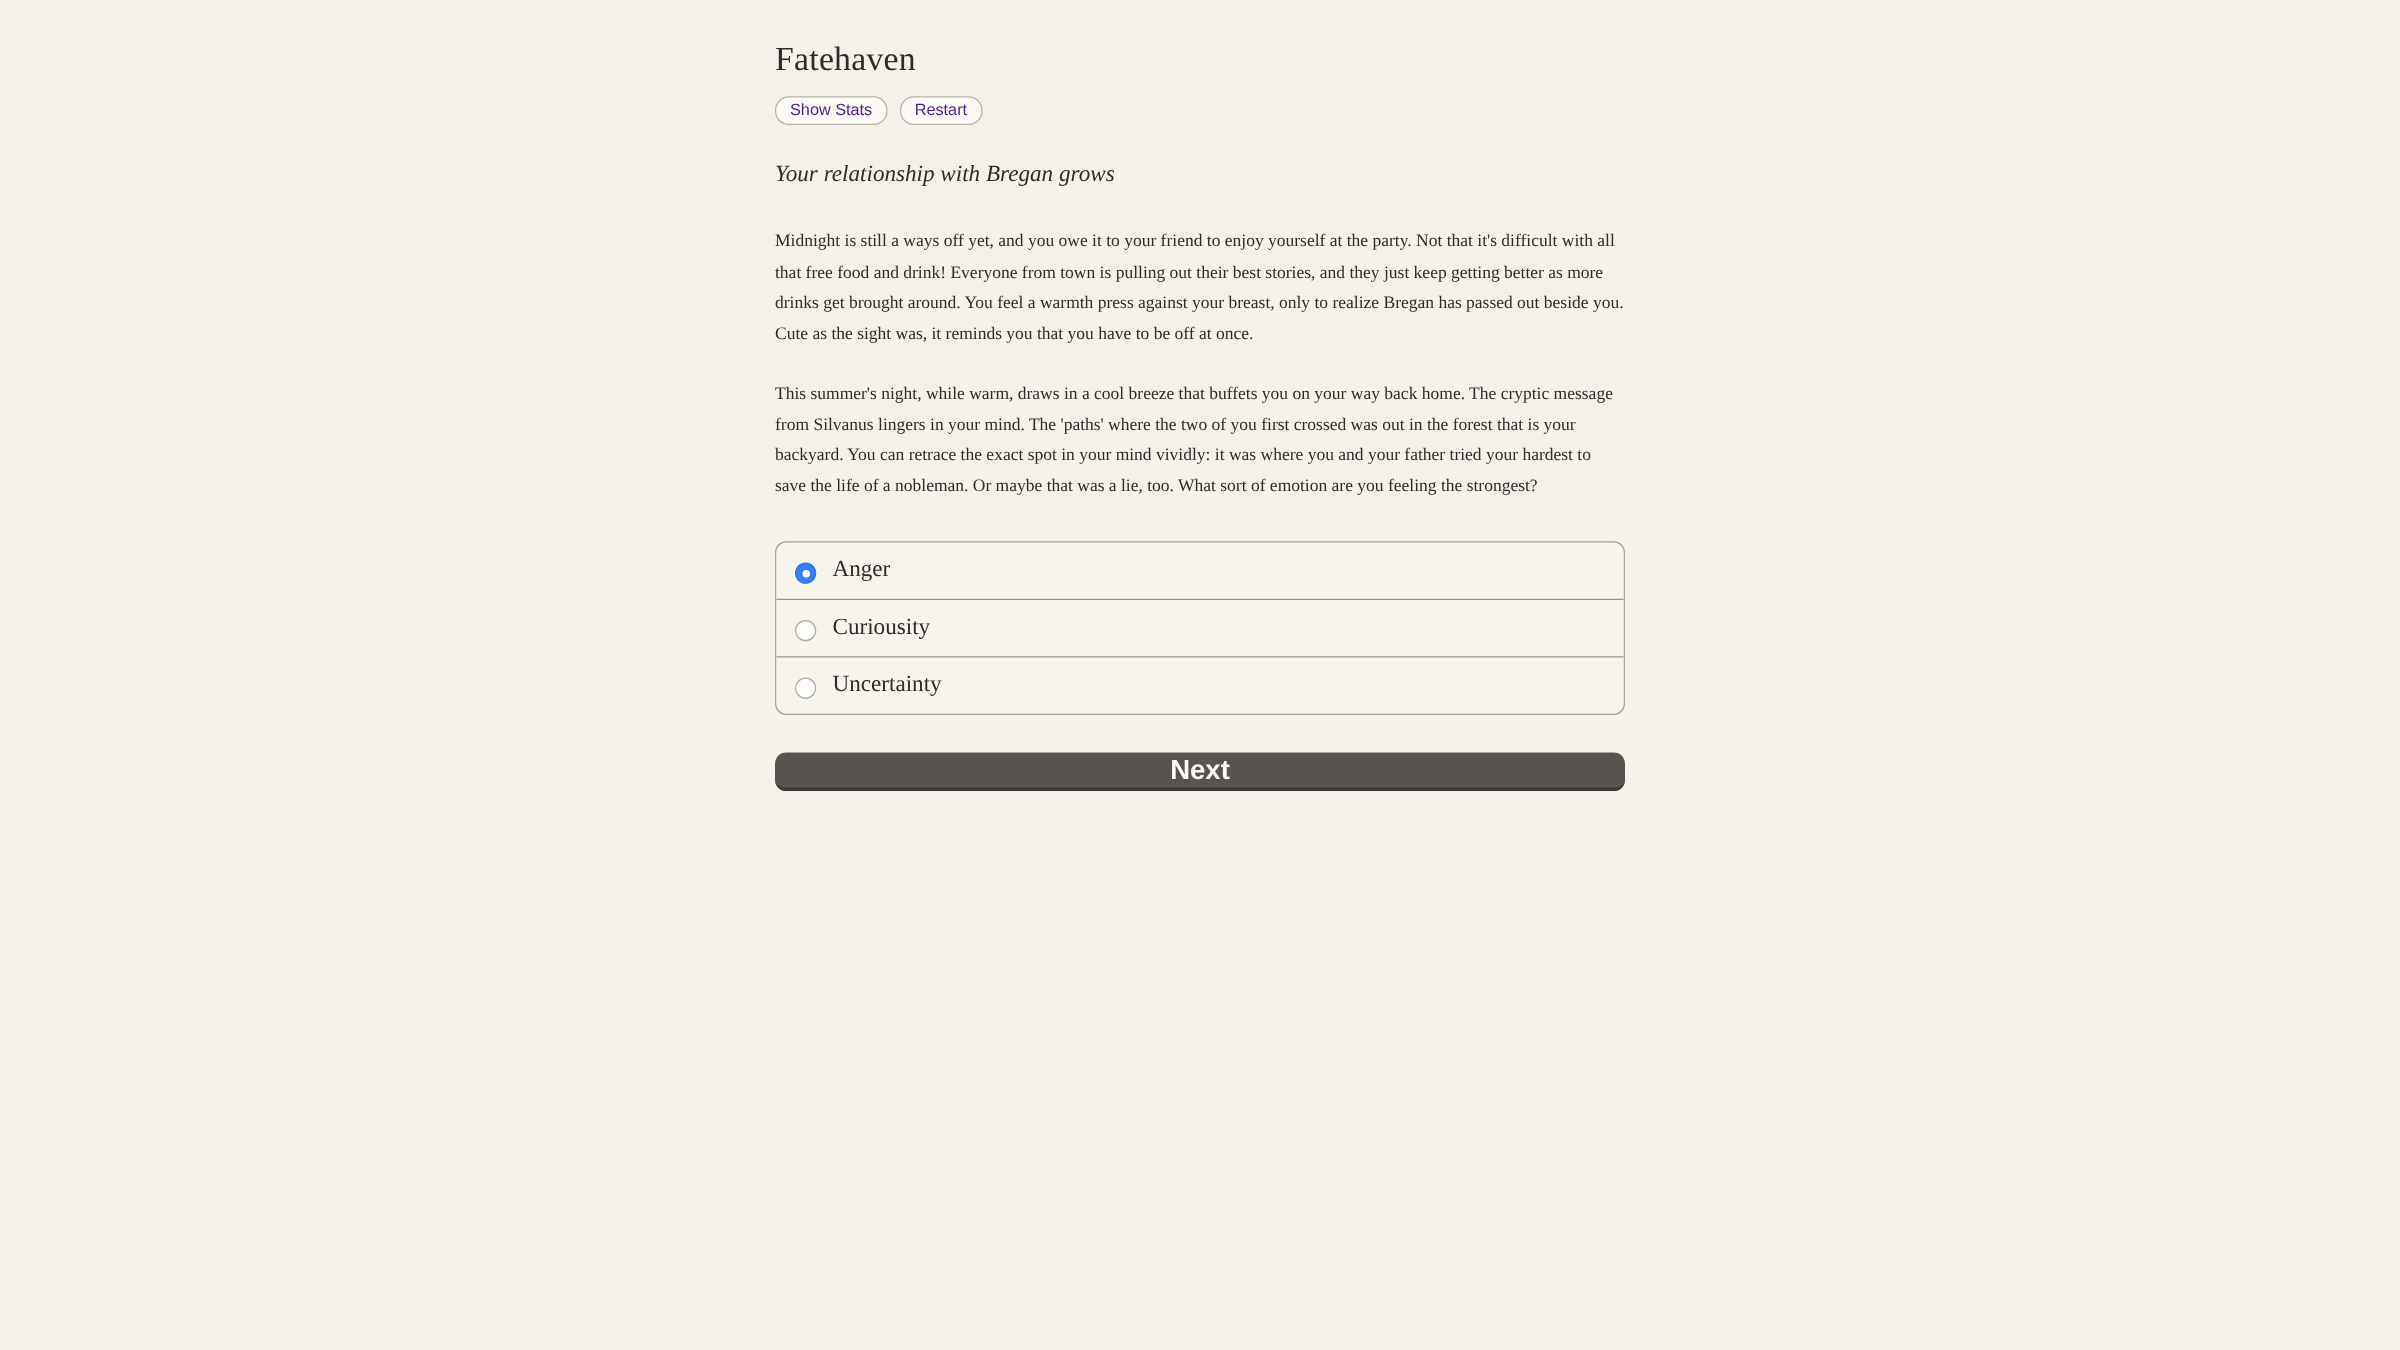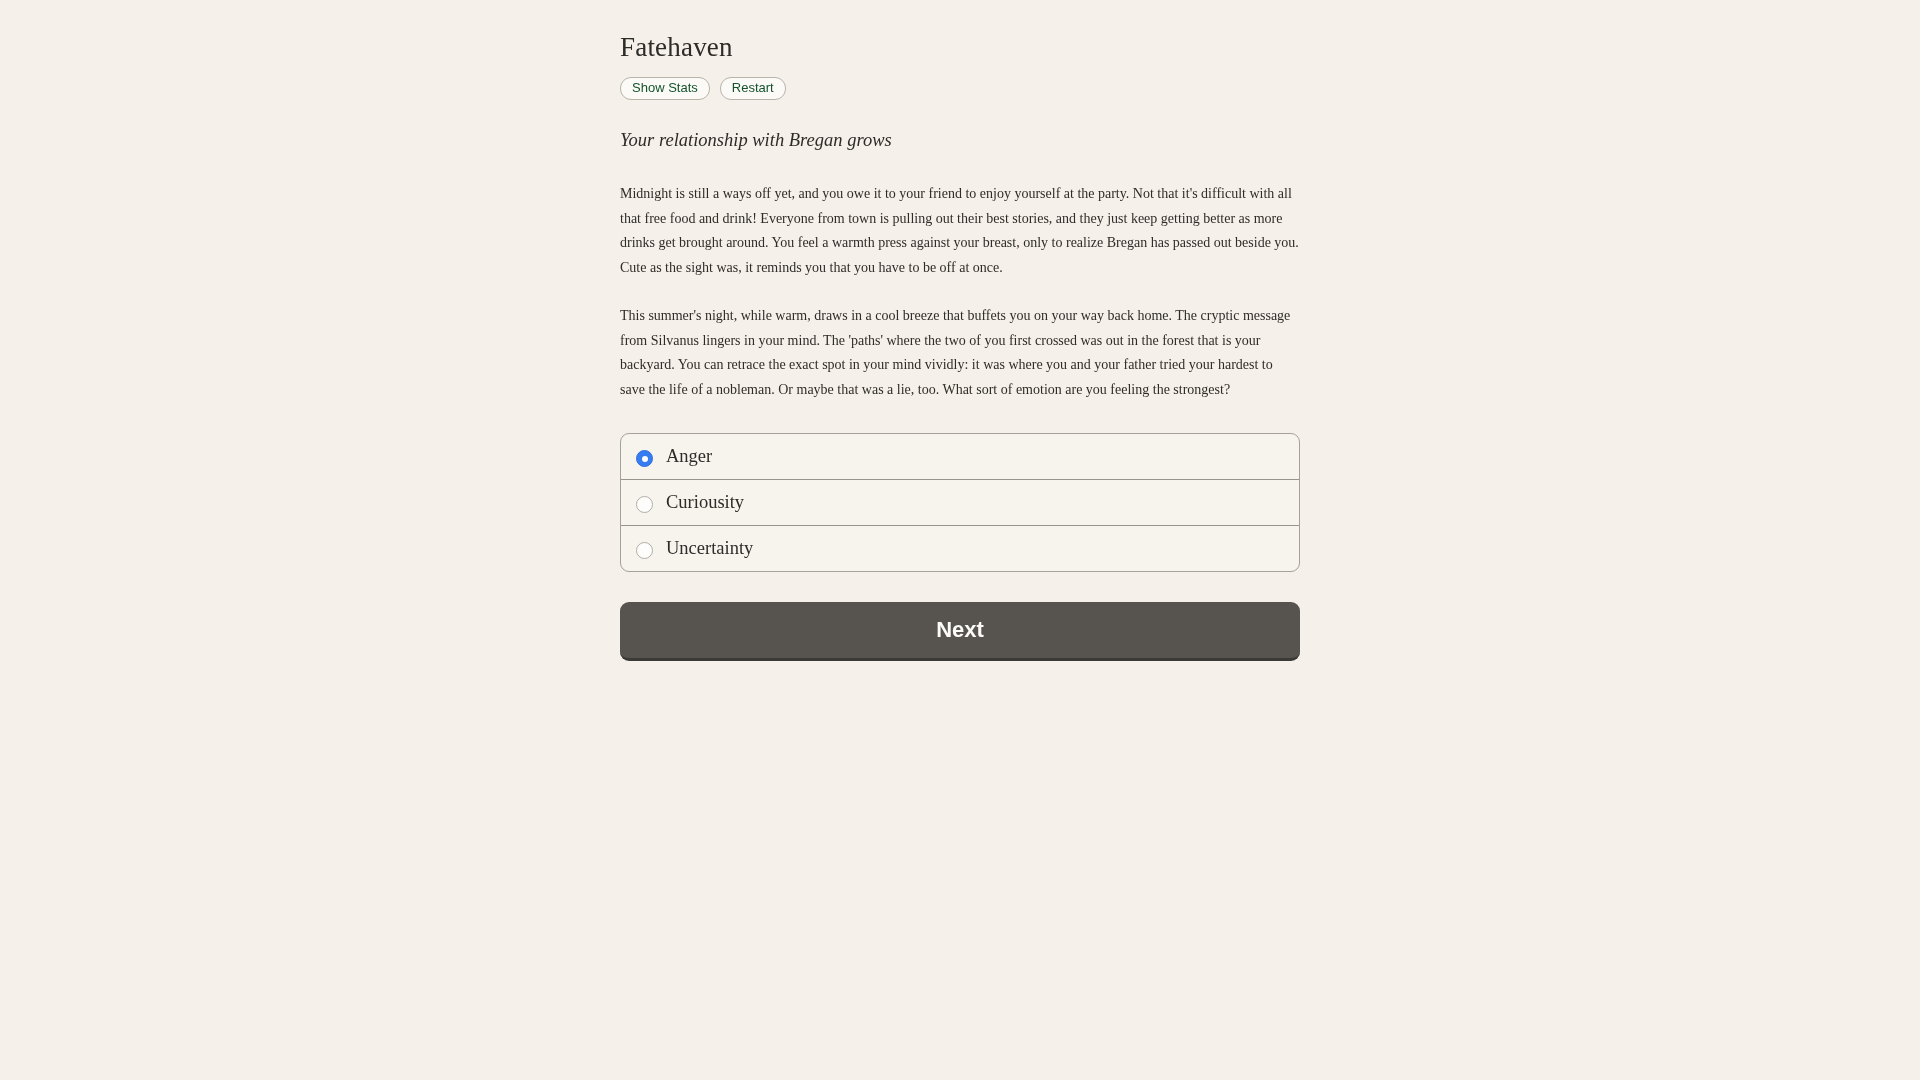--- a/index.html
+++ b/index.html
@@ -27,21 +27,21 @@
     margin-bottom: 20px;
   }
   .toolbar {
     display: flex;
     gap: 10px;
     margin-bottom: 22px;
   }
   .small-btn {
     font-family: "Liberation Sans", sans-serif;
     font-size: 13px;
-    color: #14532d;
+    color: #4c1d95;
     background: #fbfaf6;
     border: 1px solid #b8b4ab;
     border-radius: 11px;
     padding: 2px 11px 3px 11px;
     line-height: 1.2;
     cursor: pointer;
   }
   .stat-updates {
     font-style: italic;
     font-size: 18.5px;
@@ -89,21 +89,21 @@
     position: absolute;
     left: 50%; top: 50%;
     width: 6px; height: 6px;
     margin: -3px 0 0 -3px;
     border-radius: 50%;
     background: #ffffff;
   }
   .next-btn {
     display: block;
     width: 100%;
-    height: 59px;
+    height: 31px;
     background: #575450;
     border: none;
     border-bottom: 3px solid #3c3a37;
     border-radius: 9px;
     color: #fcfbf9;
     font-family: "Liberation Sans", sans-serif;
     font-size: 22px;
     font-weight: bold;
     cursor: pointer;
   }

